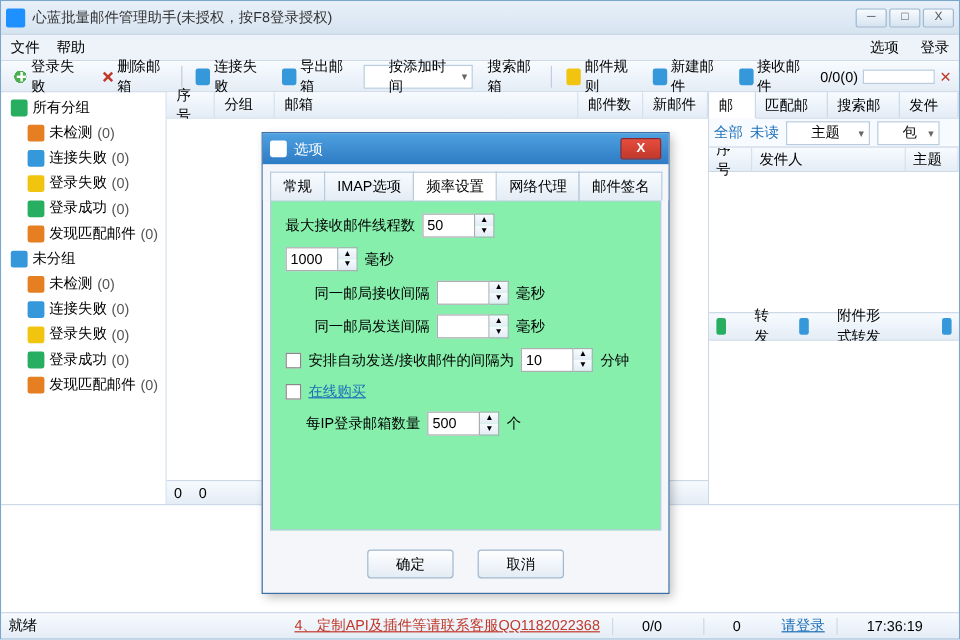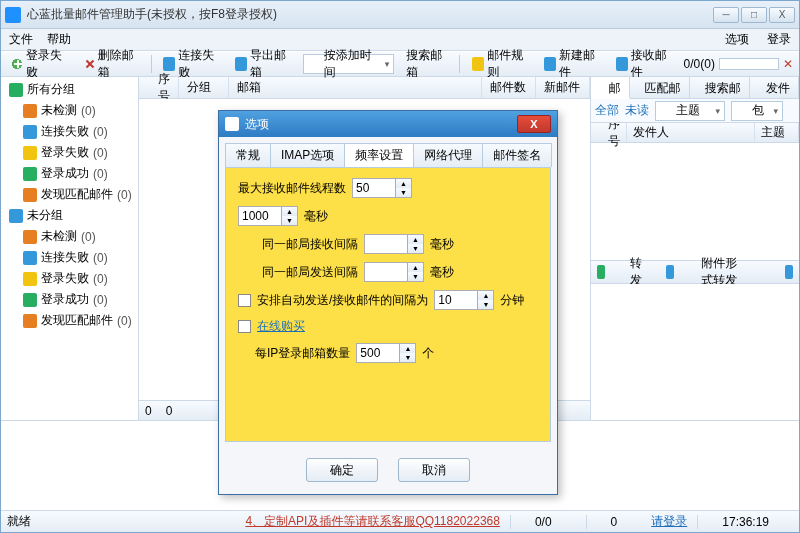--- a/index.html
+++ b/index.html
@@ -25,21 +25,21 @@
 .ic-del::before{transform:rotate(45deg);} .ic-del::after{transform:rotate(-45deg);}
 .ic-blue { background: #3498db; border-radius: 2px; }
 .ic-orange { background: #e67e22; border-radius: 2px; }
 .ic-yellow { background: #f1c40f; border-radius: 2px; }
 .ic-green { background: #27ae60; border-radius: 2px; }
 .sep { width: 1px; height: 18px; background: #c0cde0; }
 .dd { border: 1px solid #b8cce0; background: #fff; height: 20px; padding: 0 18px 0 20px; display: flex; align-items: center; position: relative; min-width: 80px; }
 .dd::after { content: "▾"; position: absolute; right: 4px; font-size: 9px; color: #666; }
 .counts { margin-left: auto; display: flex; align-items: center; gap: 4px; }
 .prog { width: 60px; height: 12px; border: 1px solid #b8cce0; background: #fff; }
-.mainarea { flex: 1; display: flex; min-height: 0; text-align: right; }
+.mainarea { flex: 1; display: flex; min-height: 0; }
 .sidebar { width: 138px; background: #fff; border-right: 1px solid #cdd9e6; overflow: auto; padding: 2px 0; }
 .tree-item { display: flex; align-items: center; gap: 4px; padding: 2px 4px 2px 8px; cursor: pointer; }
 .tree-item.sub { padding-left: 22px; }
 .tree-item .tic { width: 14px; height: 14px; display: inline-block; }
 .tree-item .cnt { color: #555; }
 .center { flex: 1; display: flex; flex-direction: column; background: #fff; border-right: 1px solid #cdd9e6; }
 .listhdr { height: 22px; background: linear-gradient(#f7fbff,#e4ecf5); border-bottom: 1px solid #cdd9e6; display: flex; align-items: center; }
 .listhdr .col { padding: 0 8px; border-right: 1px solid #d6e0ec; height: 100%; display: flex; align-items: center; }
 .listbody { flex: 1; background: #fff; }
 .listfoot { height: 20px; background: linear-gradient(#f7fbff,#e4ecf5); border-top: 1px solid #cdd9e6; display: flex; align-items: center; padding: 0 6px; gap: 14px; }
@@ -61,21 +61,21 @@
 .statusbar .nums { border-left: 1px solid #cdd9e6; padding: 0 24px; }
 
 
 .modal { position: absolute; left: 218px; top: 110px; width: 340px; background: #f4f6f9; border: 1px solid #3b6ea5; box-shadow: 3px 3px 8px rgba(0,0,0,.25); }
 .modal .mtitle { height: 26px; background: linear-gradient(#4fa1e0,#2d7bc4); color: #fff; display: flex; align-items: center; padding: 0 6px; }
 .modal .mtitle .mic { width: 14px; height: 14px; background: #fff; border-radius: 2px; margin-right: 6px; }
 .modal .mtitle .closebtn { margin-left: auto; width: 34px; height: 18px; background: linear-gradient(#e74c3c,#c0392b); border: 1px solid #922; border-radius: 2px; color: #fff; display: flex; align-items: center; justify-content: center; cursor: pointer; font-size: 11px; font-weight: bold; }
 .modal .mtabs { display: flex; padding: 6px 6px 0 6px; background: #f4f6f9; }
 .modal .mtab { padding: 3px 10px; border: 1px solid #b8cce0; border-bottom: none; background: linear-gradient(#f7fbff,#e4ecf5); cursor: pointer; margin-right: -1px; white-space: nowrap; }
 .modal .mtab.active { background: #fff; position: relative; z-index: 1; }
-.modal .mbody { background: #fde047; border: 1px solid #b8cce0; margin: 0 6px 6px 6px; padding: 10px 12px; }
+.modal .mbody { background: #86efac; border: 1px solid #b8cce0; margin: 0 6px 6px 6px; padding: 10px 12px; }
 .modal .row { display: flex; align-items: center; margin-bottom: 8px; gap: 6px; }
 .modal .row label { white-space: nowrap; }
 .modal .spin { display: flex; }
 .modal .spin input { width: 44px; height: 20px; border: 1px solid #abadb3; padding: 0 3px; }
 .modal .spin .arrows { width: 16px; height: 20px; border: 1px solid #abadb3; border-left: none; display: flex; flex-direction: column; }
 .modal .spin .arrows span { flex: 1; display: flex; align-items: center; justify-content: center; font-size: 7px; background: linear-gradient(#f7fbff,#e4ecf5); cursor: pointer; }
 .modal .chk { width: 13px; height: 13px; border: 1px solid #888; background: #fff; display: inline-block; }
 .modal .link { color: #1e6fb8; text-decoration: underline; cursor: pointer; }
 .modal .spacer-row { height: 60px; }
 .modal .mbtns { display: flex; justify-content: center; gap: 20px; padding: 10px 0 12px; }

